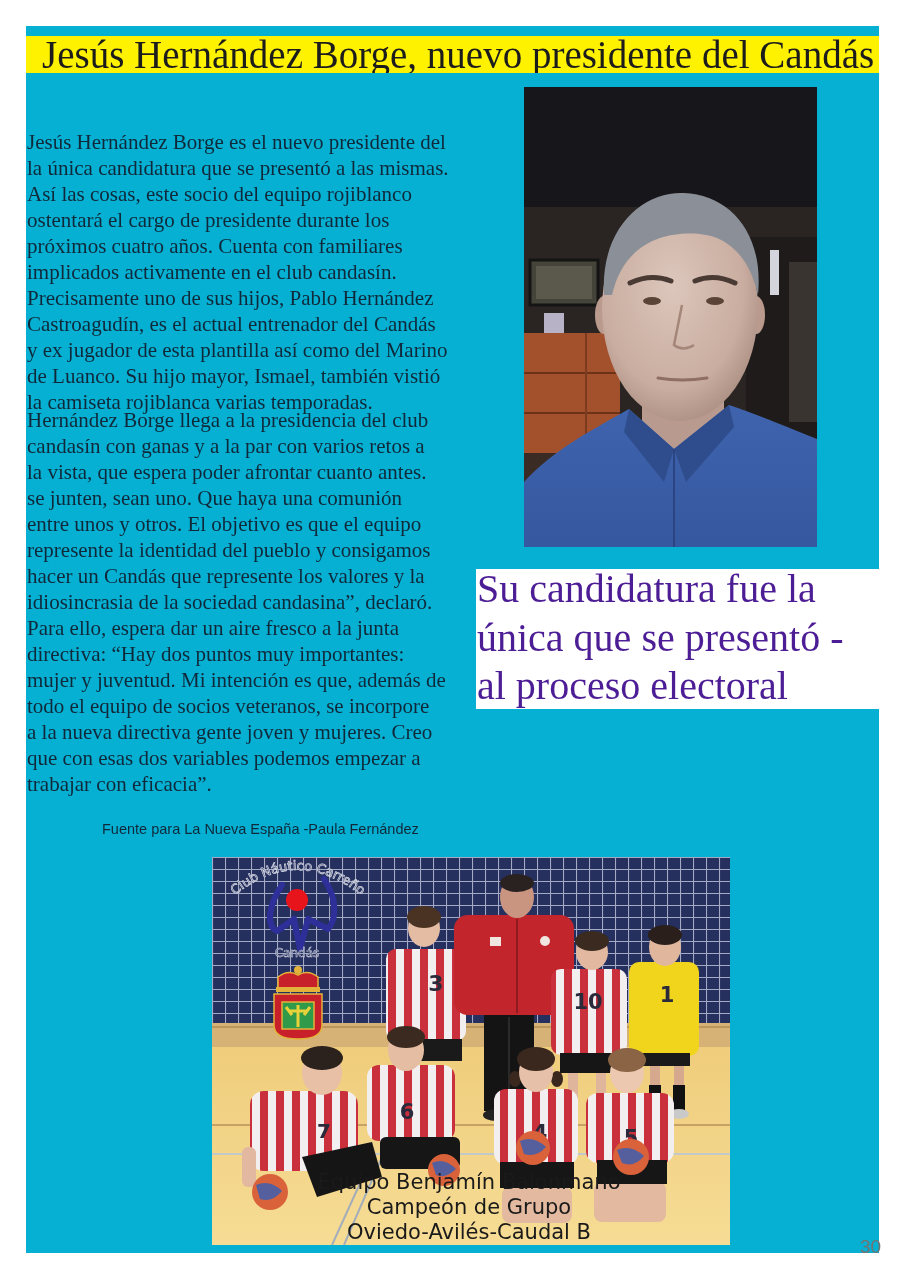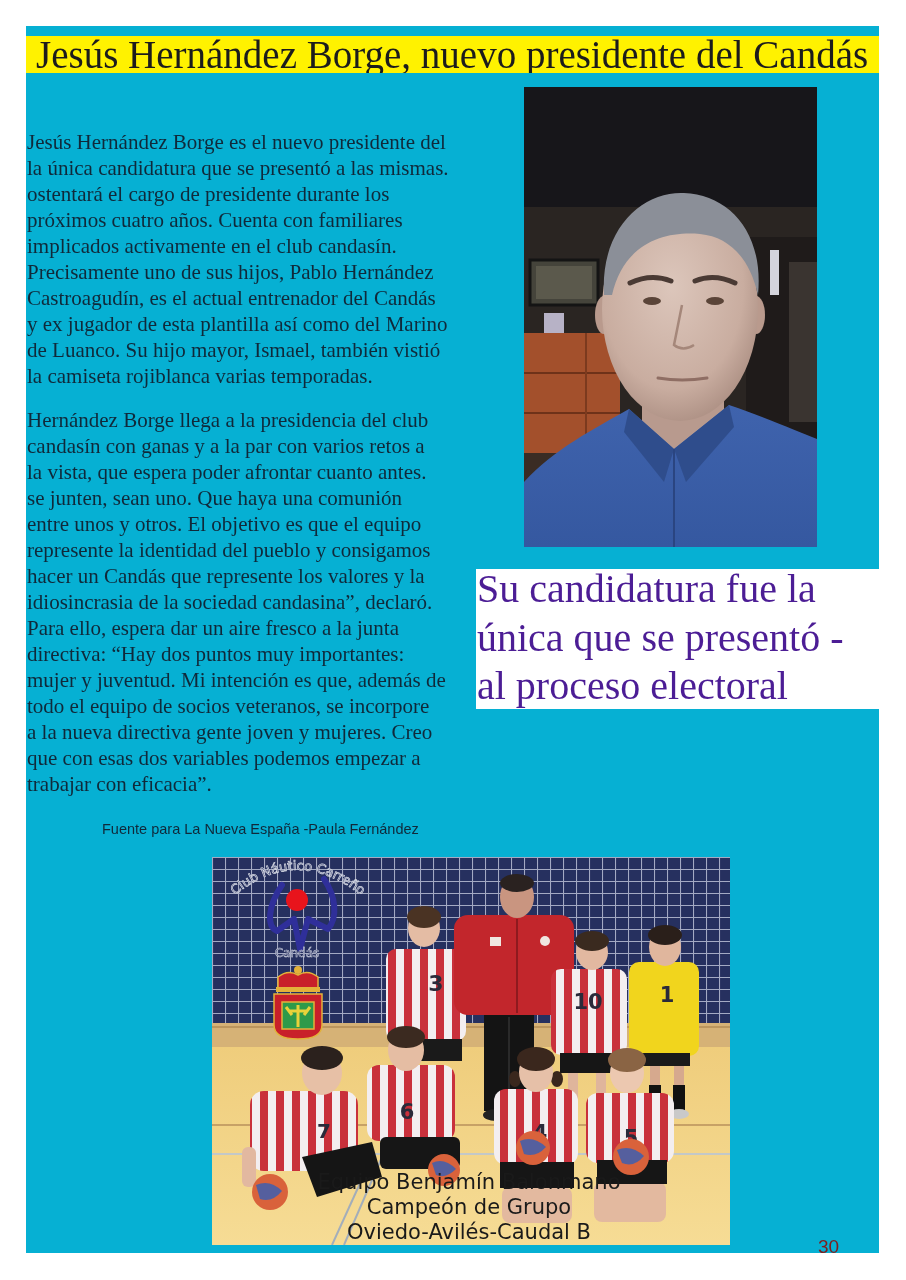--- a/index.html
+++ b/index.html
@@ -4,58 +4,59 @@
 <style>
   html, body { margin: 0; padding: 0; }
   body {
     width: 906px; height: 1280px; position: relative; overflow: hidden;
     background: #ffffff;
   }
   .abs { position: absolute; }
   .panel { left: 26px; top: 26px; width: 853px; height: 1227px; background: #06b0d3; }
   .title-band { left: 26px; top: 36px; width: 853px; height: 37px; background: #fff200; overflow: hidden; }
   .title-band h1 {
-    margin: 0; padding-left: 10px;
+    margin: 0; padding-left: 16px;
     font-family: "Liberation Serif", serif; font-weight: normal;
     font-size: 39px; line-height: 37px; color: #1c1c1c; white-space: nowrap;
   }
   .para { left: 27px; font-family: "Liberation Serif", serif; font-size: 21px; line-height: 26px; color: #10293a; }
   .para .line { white-space: nowrap; height: 26px; }
   .p1 { top: 81px; margin-top: 48px; }
   .p2 { top: 407px; }
   .source {
     left: 102px; top: 821px; font-family: Liberation Sans, sans-serif;
     font-size: 14.5px; line-height: 16px; color: #10293a; white-space: nowrap;
   }
   .portrait { left: 524px; top: 87px; width: 293px; height: 460px; overflow: hidden; }
   .pull-box { left: 476px; top: 569px; width: 403px; height: 140px; background: #ffffff; }
   .pull-text {
     left: 477px; top: 565px; font-family: "Liberation Serif", serif;
     font-size: 40px; line-height: 48.5px; color: #4c1d95;
   }
   .pull-text .line { white-space: nowrap; height: 48.5px; }
   .team-photo { left: 212px; top: 857px; width: 518px; height: 388px; overflow: hidden; }
   .page-number {
-    left: 818px; top: 1237px; font-family: "Liberation Sans", sans-serif;
-    font-size: 19px; line-height: 19px; color: #7f1d1d;
+    left: 860px; top: 1237px; font-family: "Liberation Sans", sans-serif;
+    font-size: 19px; line-height: 19px; color: #737373;
   }
   svg text { font-family: "DejaVu Sans", sans-serif; }
 </style>
 </head>
 <body>
 
 <div class="abs panel"></div>
 
 <div class="abs title-band">
   <h1>Jesús Hernández Borge, nuevo presidente del Candás</h1>
 </div>
 
 <div class="abs para p1">
   <div class="line">Jesús Hernández Borge es el nuevo presidente del</div>
   <div class="line">la única candidatura que se presentó a las mismas.</div>
+  <div class="line">Así las cosas, este socio del equipo rojiblanco</div>
   <div class="line">ostentará el cargo de presidente durante los</div>
   <div class="line">próximos cuatro años. Cuenta con familiares</div>
   <div class="line">implicados activamente en el club candasín.</div>
   <div class="line">Precisamente uno de sus hijos, Pablo Hernández</div>
   <div class="line">Castroagudín, es el actual entrenador del Candás</div>
   <div class="line">y ex jugador de esta plantilla así como del Marino</div>
   <div class="line">de Luanco. Su hijo mayor, Ismael, también vistió</div>
   <div class="line">la camiseta rojiblanca varias temporadas.</div>
 </div>
 

